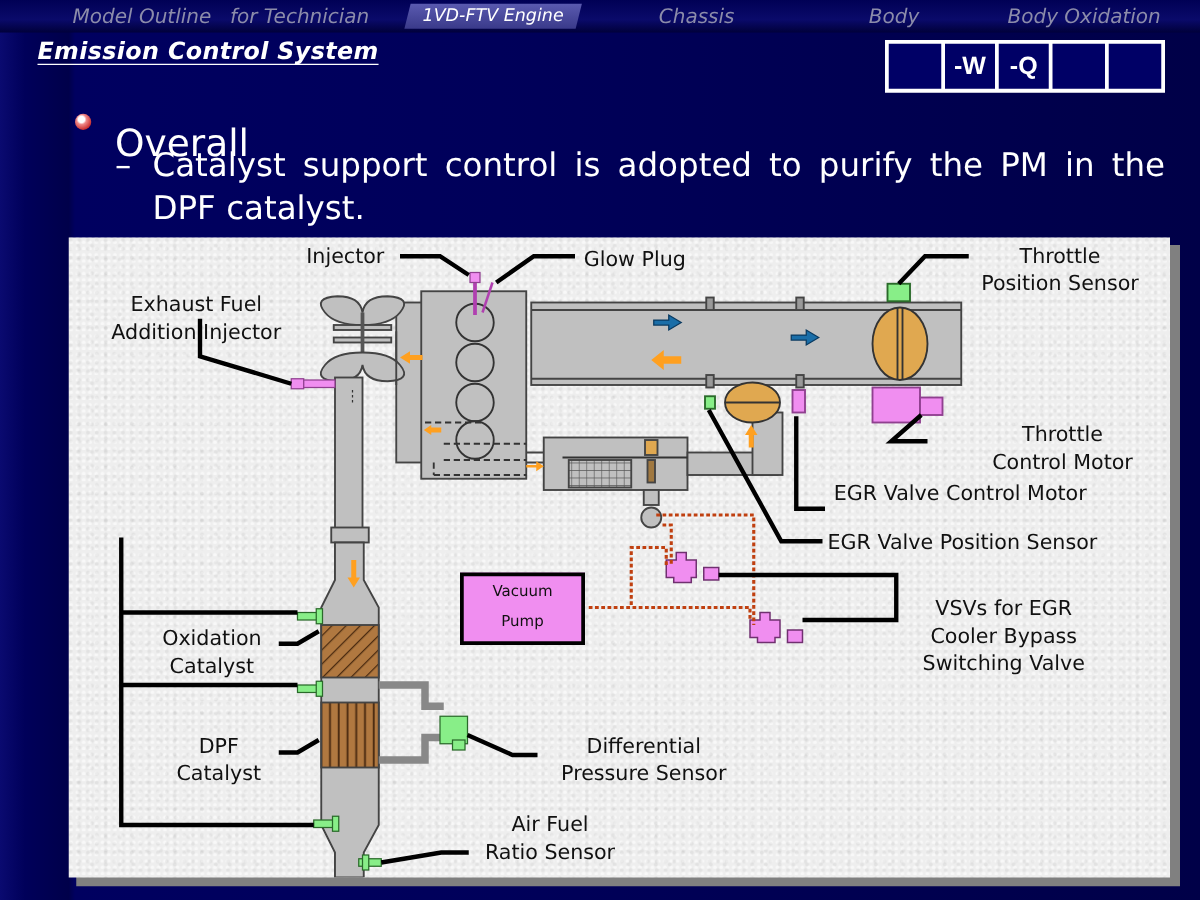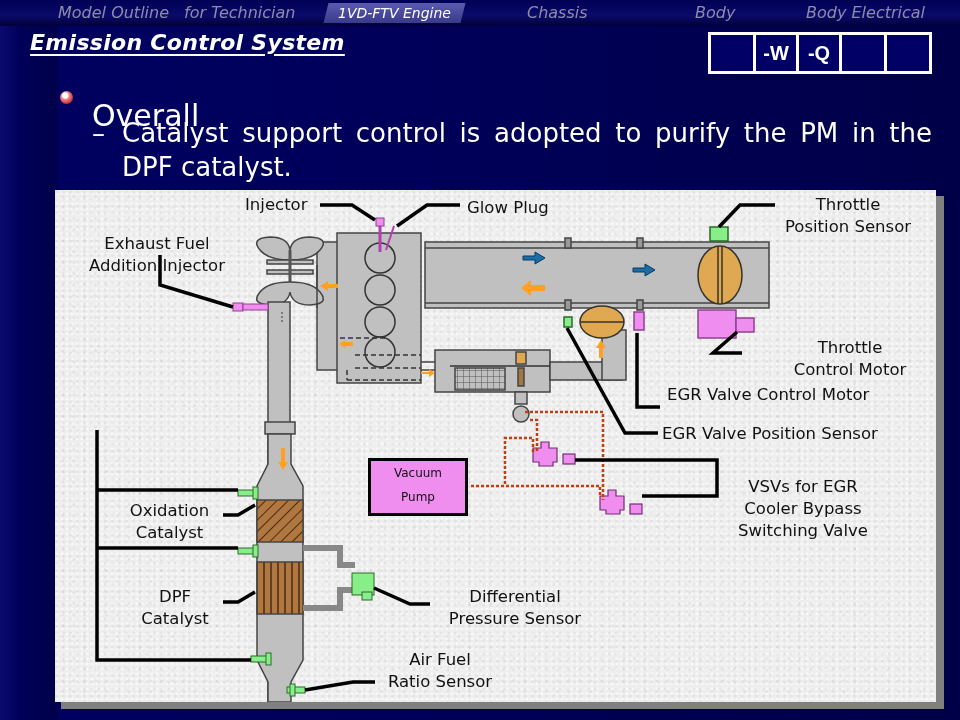--- a/index.html
+++ b/index.html
@@ -19,21 +19,21 @@
   }
   .nav-item.active {
     color:#fff; font-size:14px; font-weight:normal;
     background: linear-gradient(180deg, #5a5ab0, #3a3a8a);
     transform: skewX(-14deg); padding:0 12px; top:3px; height:20px; line-height:20px;
   }
   .nav-item.active span { display:inline-block; transform: skewX(14deg); }
   .title {
     position:absolute; left:30px; top:30px;
     font-family:"DejaVu Sans", sans-serif; font-weight:bold; font-style:italic;
-    font-size:22px; color:#fff; text-decoration:underline; text-underline-offset:4px;
+    font-size:19px; color:#fff; text-decoration:underline; text-underline-offset:4px;
     letter-spacing:0.3px;
   }
   .boxes { position:absolute; left:708px; top:32px; display:flex; border:3px solid #fff; background:#fff; gap:3px; }
   .box { width:42px; height:36px; background:#000066; color:#fff; font-family:"Liberation Sans", sans-serif; font-weight:bold; font-size:20px; display:flex; align-items:center; justify-content:center; }
   .box.narrow { width:40px; }
   .bullet-wrap { position:absolute; left:60px; top:82px; color:#fff; font-family:"DejaVu Sans", sans-serif; }
   .bullet-icon { position:absolute; left:0; top:9px; width:13px; height:13px; border-radius:50%;
     background: radial-gradient(circle at 40% 35%, #fff 0 22%, #e88 35%, #c33 70%, #800 100%); }
   .bullet-main { position:absolute; left:32px; top:16px; font-size:30px; white-space:nowrap; }
   .sub { position:absolute; left:32px; top:34px; font-size:26px; width:840px; line-height:34px; }
@@ -57,21 +57,21 @@
 </style>
 </head>
 <body>
 
 <div class="topbar">
   <div class="nav-item" style="left:30px;margin-left:28px;">Model Outline</div>
   <div class="nav-item" style="left:184px;">for Technician</div>
   <div class="nav-item active" style="left:326px;"><span>1VD-FTV Engine</span></div>
   <div class="nav-item" style="left:527px;">Chassis</div>
   <div class="nav-item" style="left:695px;">Body</div>
-  <div class="nav-item" style="left:806px;">Body Electrical</div>
+  <div class="nav-item" style="left:806px;">Body Oxidation</div>
 </div>
 
 <div class="title">Emission Control System</div>
 
 <div class="boxes">
   <div class="box"></div>
   <div class="box narrow">-W</div>
   <div class="box narrow">-Q</div>
   <div class="box"></div>
   <div class="box"></div>

